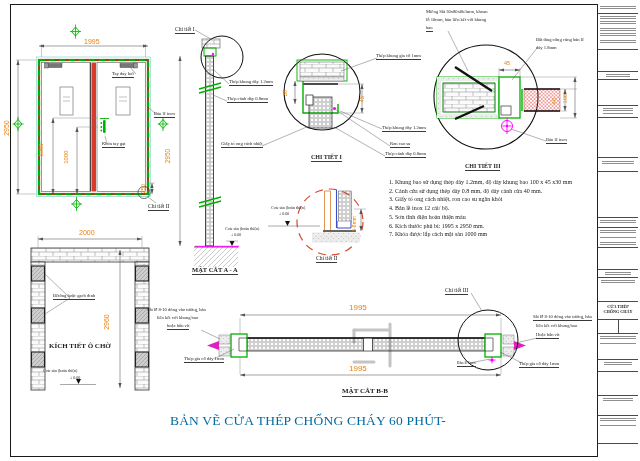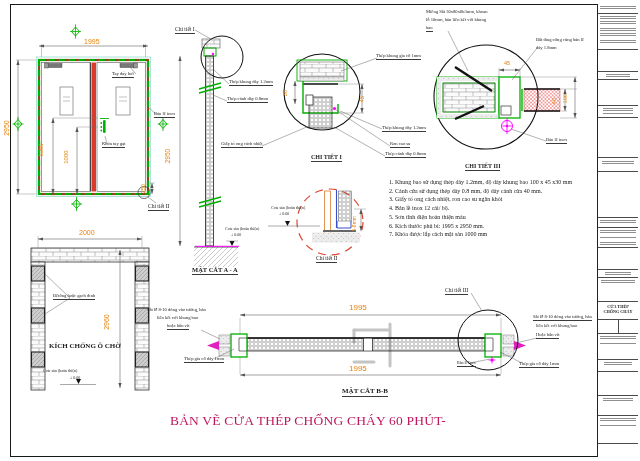--- a/index.html
+++ b/index.html
@@ -14,21 +14,21 @@
   .t6{font-size:6px}.t65{font-size:6.5px}.t7{font-size:7px}.t8{font-size:8px}
   .u{border-bottom:0.6px solid #3a3a3a;padding-bottom:0.5px;}
   .b{font-weight:bold;}
   .dim{color:#e8820a;font-family:"Liberation Sans",sans-serif;}
   .rot{transform:rotate(-90deg);transform-origin:0 100%;}
   .specs{position:absolute;left:389px;top:178px;}
   .specs span{display:block;white-space:nowrap;}
   .sp-title{font-size:7px;font-weight:bold;text-decoration:underline;margin-bottom:1.5px;}
   .sp-item{font-size:6px;line-height:8.7px;}
   .main-title{position:absolute;left:168px;top:413px;width:280px;text-align:center;
-              font-size:13.5px;letter-spacing:0.2px;color:#be185d;}
+              font-size:13.5px;letter-spacing:0.2px;color:#0369a1;}
   
   .tb{position:absolute;left:597px;top:4px;width:41px;height:453px;border-left:1.1px solid #222;
       box-sizing:border-box;display:flex;flex-direction:column;background:#fff;}
   .tbc{border-bottom:0.8px solid #4a4a4a;box-sizing:border-box;flex:0 0 auto;overflow:hidden;}
   .tbc:last-child{flex:1 1 auto;border-bottom:none;}
   .tbl{margin:1.5px 2px 0;background:repeating-linear-gradient(to bottom,#8f8f8f 0 0.7px,transparent 0.7px 2.4px);}
   .tb-prod{font-size:4.2px;font-weight:bold;text-align:center;line-height:1.3;padding:2px 1px 0;
            color:#222;white-space:normal;}
   .tb-split{height:100%;display:flex;}
   .tb-split div{flex:1;border-right:0.7px solid #4a4a4a;}
@@ -334,21 +334,21 @@
     </div>
 
     <span class="t4" style="left:271px;top:206px">Cote sàn (hoàn thiện)</span>
     <span class="t4" style="left:279px;top:212px">± 0.00</span>
     <span class="dim t5 rot" style="left:358px;top:226px">5-8mm</span>
     <span class="t55 u" style="left:316px;top:255px">Chi tiết II</span>
 
     <span class="dim t7" style="left:79px;top:229px">2000</span>
     <span class="dim t7 rot" style="left:111px;top:322px">2960</span>
     <span class="t46 u" style="left:53px;top:293px">Bêtông hoặc gạch đinh</span>
-    <span class="t7 b" style="left:49px;top:343px">KÍCH CHỐNG Ô CHỜ</span>
+    <span class="t7 b" style="left:49px;top:343px">KÍCH TIẾT Ô CHỜ</span>
     <span class="t4" style="left:43px;top:369px">Cote sàn (hoàn thiện)</span>
     <span class="t4" style="left:70px;top:376px">± 0.00</span>
 
     <span class="dim t8" style="left:349px;top:304px">1995</span>
     <span class="dim t8" style="left:349px;top:365px">1995</span>
     <span class="t55 u" style="left:445px;top:287px">Chi tiết III</span>
     <span class="t46" style="left:147px;top:307px">Sắt Ø 8-10 đóng vào tường, hàn</span>
     <span class="t46" style="left:157px;top:315px">liên kết với khung bao</span>
     <span class="t46 u" style="left:167px;top:323px">hoặc bắn vít</span>
     <span class="t46 u" style="left:184px;top:356px">Thép gia cố dày 1mm</span>

